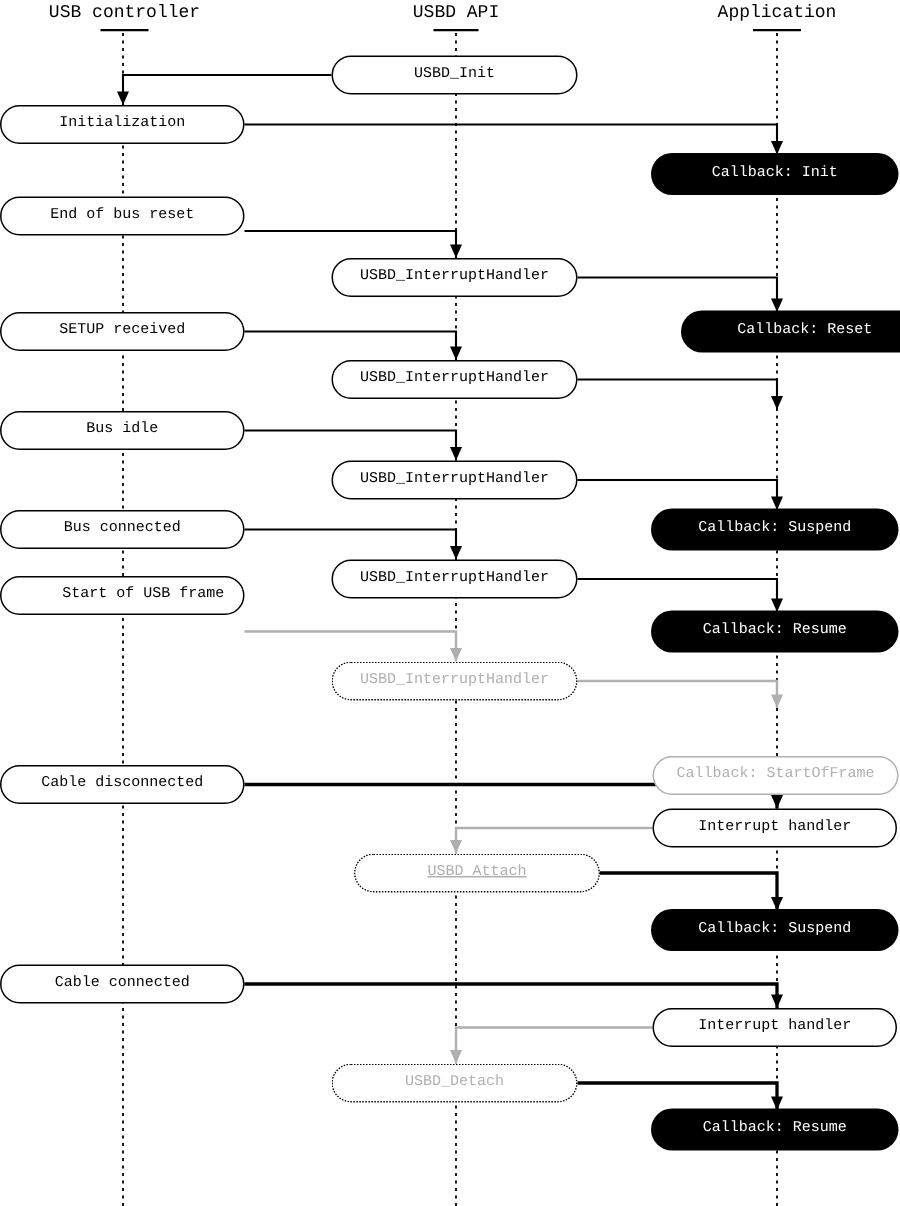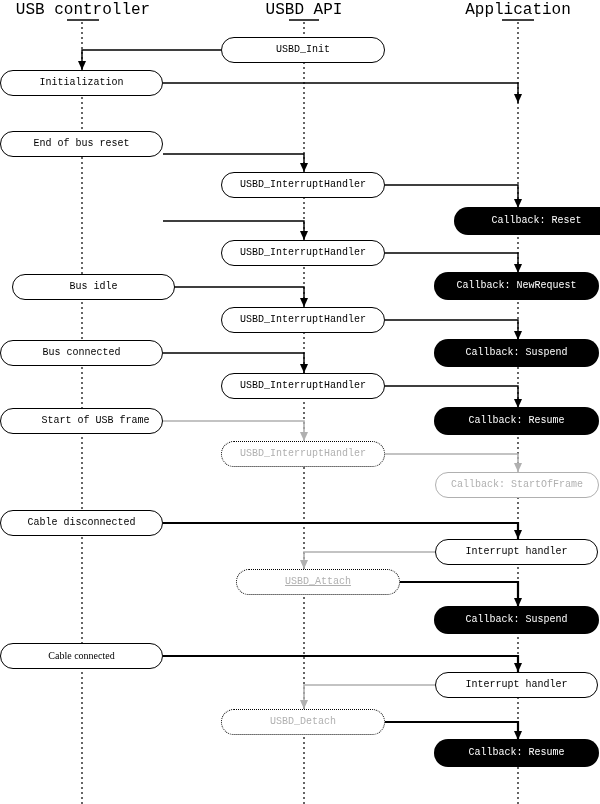--- a/index.html
+++ b/index.html
@@ -1,28 +1,28 @@
 <!DOCTYPE html>
 <html style="--line: #000000; --ghost: #b0b0b0; --background: #ffffff; --node-black-bg: #000000;"><head>
 <meta charset="utf-8">
 <style>
   html,body{margin:0;padding:0;background:#fff;}
   .stage{position:relative;width:600px;height:804px;background:var(--background,#fff);
          font-family:"Liberation Mono","DejaVu Sans Mono",monospace;overflow:hidden;}
   svg.overlay{position:absolute;left:0;top:0;}
-  .hdr{position:absolute;top:1px;width:160px;text-align:center;font-size:16px;
+  .hdr{position:absolute;top:1px;width:160px;text-align:center;font-size:12px;
        color:var(--line,#000);white-space:nowrap;}
   .node{position:absolute;height:26px;box-sizing:border-box;
         background:var(--background,#fff);border:1px solid var(--line,#000);
         border-radius:13px;display:flex;align-items:center;justify-content:center;
         font-size:10px;line-height:1;white-space:nowrap;color:var(--line,#000);}
   .node.black{background:var(--node-black-bg,#000);border-color:var(--node-black-bg,#000);
         color:#fff;box-shadow:0 0 0 1px var(--node-black-bg,#000);}
   .node.ghost{border:1.5px dotted var(--line,#000);color:var(--ghost,#b0b0b0);}
-  .node.grayline{border:1px solid var(--ghost,#b0b0b0);color:var(--ghost,#b0b0b0);}
+  .node.grayline{border:1px solid var(--ghost,#b0b0b0);color:var(--ghost,#b0b0b0);margin-top:32px;}
   .lf{stroke:var(--line,#000);stroke-width:1.2;stroke-dasharray:2 3;fill:none;}
   .ul{stroke:var(--line,#000);stroke-width:1.5;}
   .c{fill:none;stroke:var(--line,#000);stroke-width:1.4;}
   .c.thick{stroke-width:2.2;}
   .c.gray{stroke:var(--ghost,#b0b0b0);stroke-width:1.6;}
   .ah{fill:var(--line,#000);stroke:none;}
   .ah.gray{fill:var(--ghost,#b0b0b0);}
 </style>
 </head>
 <body>
@@ -85,28 +85,29 @@
   <div class="node" style="left:221px;top:172px;width:164px;">USBD_InterruptHandler</div>
   <div class="node" style="left:221px;top:240px;width:164px;">USBD_InterruptHandler</div>
   <div class="node" style="left:221px;top:307px;width:164px;">USBD_InterruptHandler</div>
   <div class="node" style="left:221px;top:373px;width:164px;">USBD_InterruptHandler</div>
   <div class="node ghost" style="left:221px;top:441px;width:164px;">USBD_InterruptHandler</div>
   <div class="node ghost" style="left:236px;top:569px;width:164px;text-decoration:underline;">USBD_Attach</div>
   <div class="node" style="left:0;top:70px;width:163px;">Initialization</div>
 
   <div class="node ghost" style="left:221px;top:709px;width:164px;">USBD_Detach</div>
   <div class="node" style="left:0;top:131px;width:163px;">End of bus reset</div>
-  <div class="node" style="left:12px;top:274px;width:163px;text-align:center;">Bus idle</div>
+  <div class="node" style="left:0;top:208px;width:163px;">SETUP received</div>
+  <div class="node" style="left:0;top:274px;width:163px;text-align:center;">Bus idle</div>
   <div class="node" style="left:0;top:340px;width:163px;">Bus connected</div>
-  <div class="node" style="left:0;top:408px;width:163px;padding-left:28px;">Start of USB frame</div>
+  <div class="node" style="left:0;top:384px;width:163px;padding-left:28px;">Start of USB frame</div>
   <div class="node" style="left:0;top:510px;width:163px;">Cable disconnected</div>
-  <div class="node" style="left:0;top:643px;width:163px;font-family:Liberation Serif, serif;">Cable connected</div>
+  <div class="node" style="left:0;top:643px;width:163px;">Cable connected</div>
 
+  <div class="node black" style="left:435px;top:103px;width:163px;">Callback: Init</div>
   <div class="node black" style="left:435px;top:208px;width:163px;margin-left:20px;">Callback: Reset</div>
-  <div class="node black" style="left:435px;top:273px;width:163px;">Callback: NewRequest</div>
   <div class="node black" style="left:435px;top:340px;width:163px;">Callback: Suspend</div>
   <div class="node black" style="left:435px;top:408px;width:163px;">Callback: Resume</div>
   <div class="node grayline" style="left:435px;top:472px;width:164px;">Callback: StartOfFrame</div>
   <div class="node" style="left:435px;top:539px;width:163px;">Interrupt handler</div>
   <div class="node black" style="left:435px;top:607px;width:163px;">Callback: Suspend</div>
   <div class="node" style="left:435px;top:672px;width:163px;">Interrupt handler</div>
   <div class="node black" style="left:435px;top:740px;width:163px;">Callback: Resume</div>
 
 </div>
 

